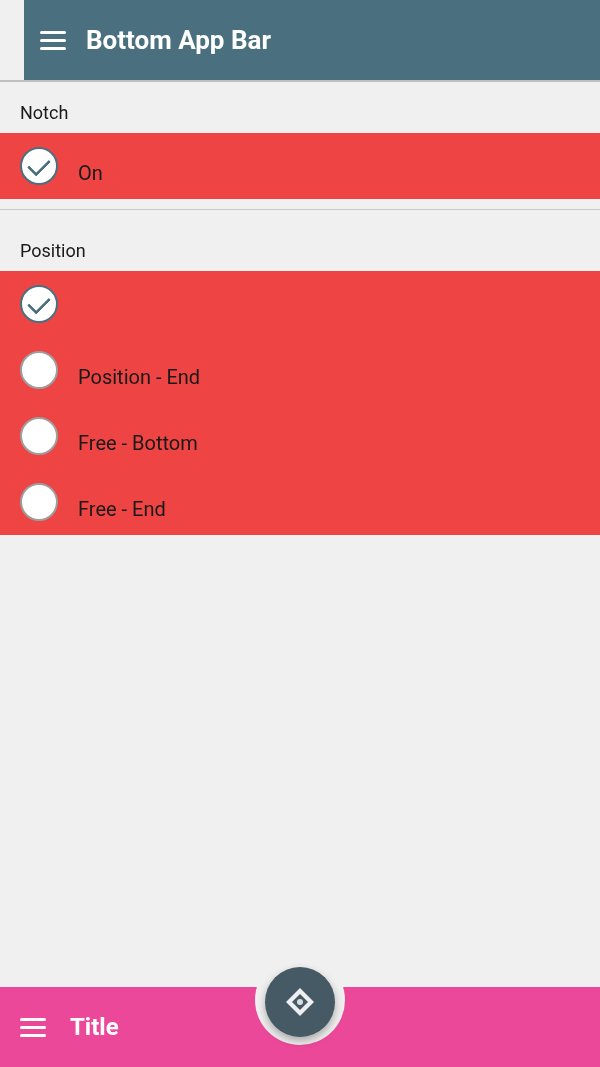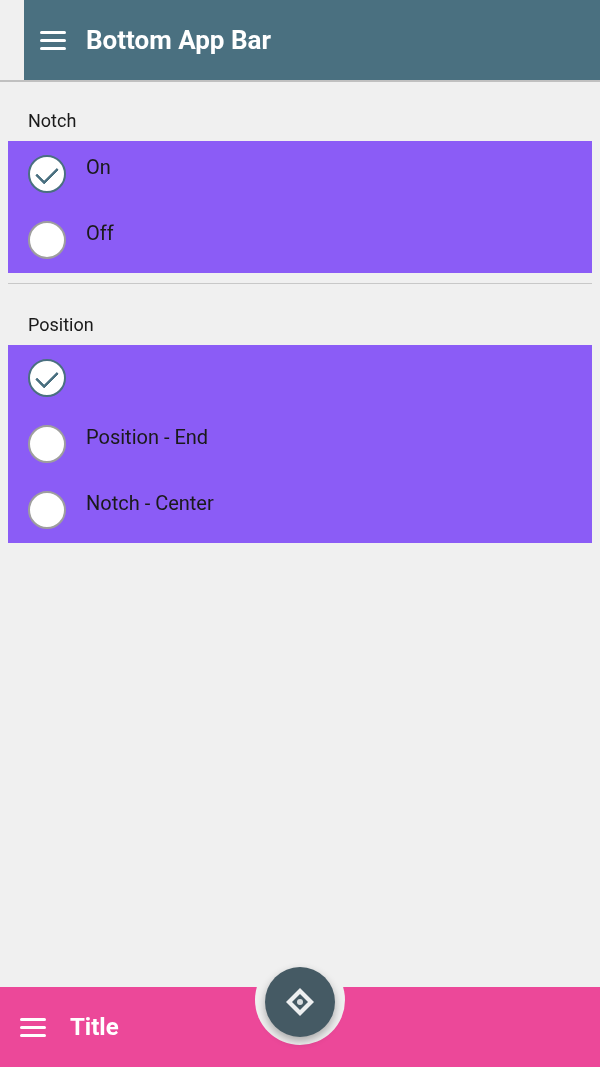--- a/index.html
+++ b/index.html
@@ -79,37 +79,37 @@
     
     .top-divider {
       width: 100%;
       height: 2px;
       background: #c0c0c0;
     }
 
     
     .content {
       background: #f0f0f0;
-      padding: 8px;
+      padding: 0;
     }
 
     
     .section-label {
       font-size: 18px;
       color: #1a1a1a;
       padding: 20px 20px 10px 20px;
     }
 
     
     .radio-option {
       display: flex;
-      align-items: flex-start;
+      align-items: flex-end;
       padding: 14px 20px;
       cursor: pointer;
-      background: #8b5cf6;
+      background: #ef4444;
     }
 
     .radio-circle {
       width: 38px;
       height: 38px;
       border-radius: 50%;
       border: 2.5px solid #9e9e9e;
       margin-right: 20px;
       flex-shrink: 0;
       position: relative;
@@ -245,43 +245,43 @@
 
 <div class="content">
 
   <div class="section-label">Notch</div>
 
   <div class="radio-option">
     <div class="radio-circle checked"></div>
     <span class="radio-label">On</span>
   </div>
 
-  <div class="radio-option">
-    <div class="radio-circle"></div>
-    <span class="radio-label">Off</span>
-  </div>
 
   <div class="section-divider"></div>
 
   <div class="section-label">Position</div>
 
   <div class="radio-option">
     <div class="radio-circle checked"></div>
   </div>
 
   <div class="radio-option">
     <div class="radio-circle"></div>
     <span class="radio-label">Position - End</span>
   </div>
 
   <div class="radio-option">
     <div class="radio-circle"></div>
-    <span class="radio-label">Notch - Center</span>
-  </div>
-
+    <span class="radio-label">Free - Bottom</span>
+  </div>
+
+  <div class="radio-option">
+    <div class="radio-circle"></div>
+    <span class="radio-label">Free - End</span>
+  </div>
 
 </div>
 
 <div class="fab-container">
   <div class="fab-notch-bg"></div>
   <div class="fab-button">
     <svg class="fab-icon" viewBox="0 0 36 36" fill="none" xmlns="http://www.w3.org/2000/svg">
 
       <polygon points="18,4 32,18 18,32 4,18" fill="white" opacity="0.9"></polygon>
       <polygon points="18,10 26,18 18,26 10,18" fill="#455a64"></polygon>

